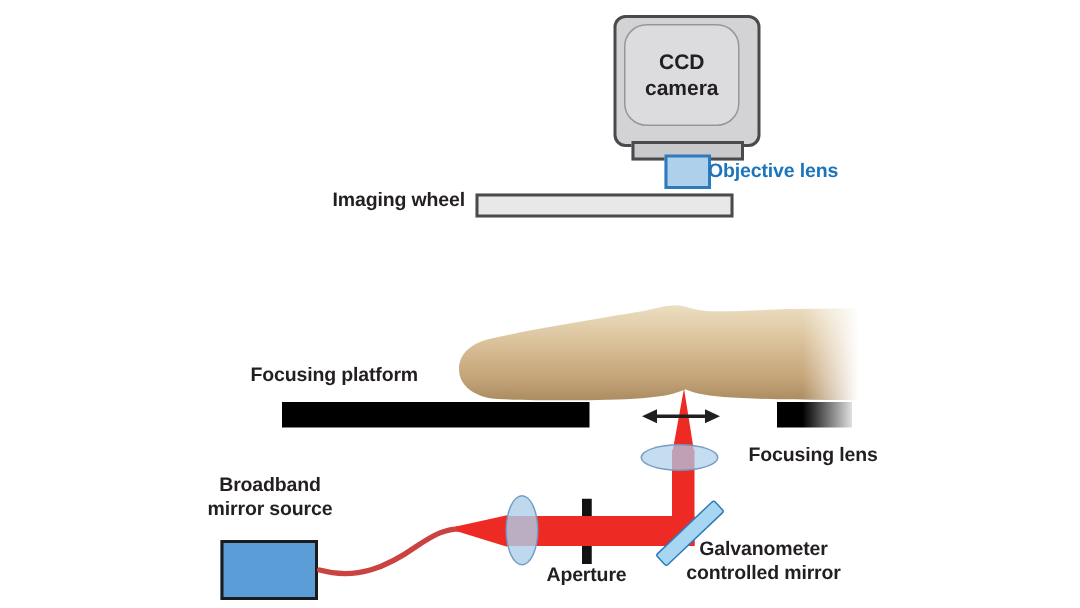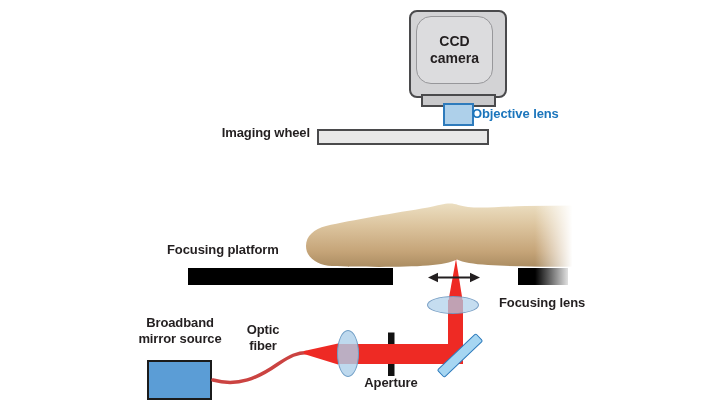--- a/index.html
+++ b/index.html
@@ -119,18 +119,18 @@
   <div id="collimating-lens-shape" class="abs"></div>
   <div id="focusing-lens-shape" class="abs"></div>
   <div id="galvo-mirror-shape" class="abs"></div>
 
   <div id="source-box" class="abs"></div>
 
   <div id="fade-overlay" class="abs"></div>
 
   <div class="label center" style="left:120px;top:315px;width:120px;">Broadband
 mirror source</div>
-  <div class="label center" style="left:213px;top:322px;width:100px;">Optic
-fiber</div>
   <div class="label center" style="left:341px;top:375px;width:100px;">Aperture</div>
   <div class="label" style="left:483px;top:295px;margin-left:16px;">Focusing lens</div>
+  <div class="label center" style="left:429px;top:358px;width:160px;">Galvanometer
+controlled mirror</div>
 
 </div>
 
 </body></html>

